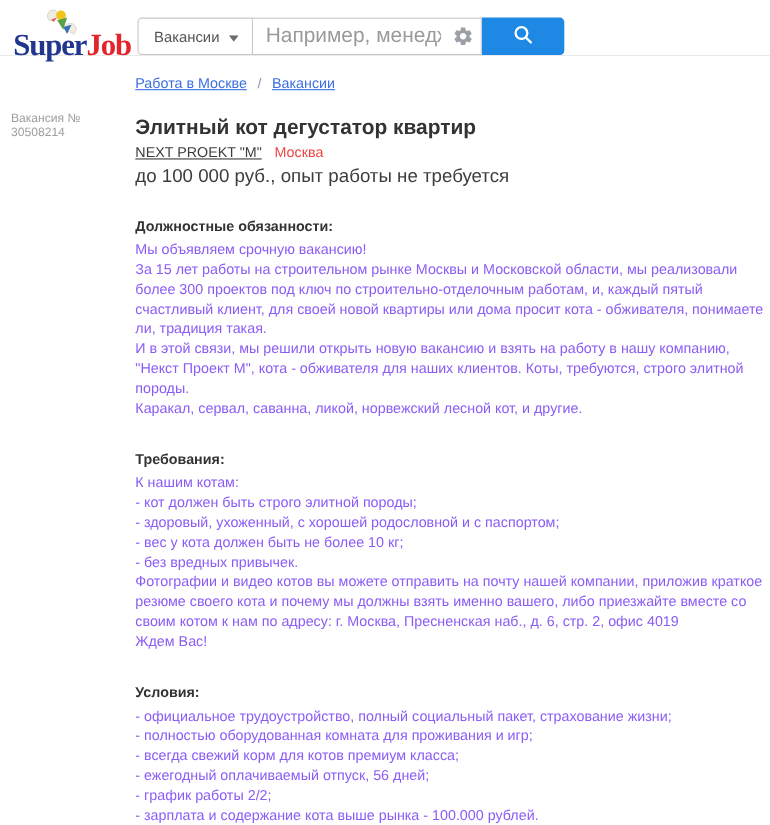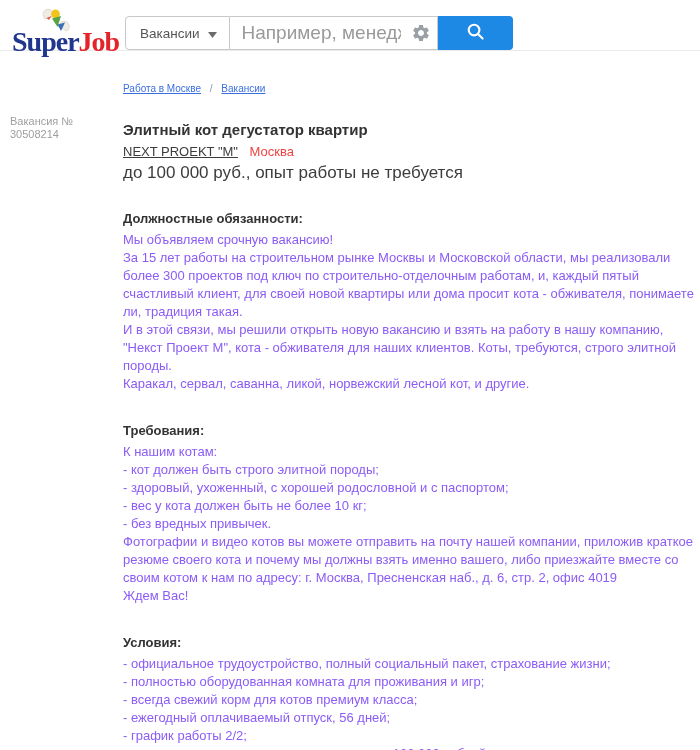--- a/index.html
+++ b/index.html
@@ -37,32 +37,32 @@
   }
   .search-input::placeholder { color:#9a9a9a; opacity:1; }
   .gear-btn { position:absolute; right:7px; top:7px; width:20px; height:20px; cursor:pointer; }
   .search-btn {
     width:75px; height:34px; background:#1e88e5; border:none;
     border-radius:0 4px 4px 0; cursor:pointer;
     display:flex; align-items:center; justify-content:center;
   }
 
   
-  .breadcrumb { margin:30px 0 0 123px; font-size:10px; line-height:16px; }
+  .breadcrumb { margin:17px 0 0 123px; font-size:13px; line-height:16px; }
   .crumb-link { color:#3b6fe0; text-decoration:underline; cursor:pointer; }
   .crumb-sep { color:#8b97a8; margin:0 6px; }
 
   
   .main { position:relative; padding:24px 0 0 123px; }
   .vacancy-number {
     position:absolute; left:10px; top:18px; width:110px;
     font-size:11px; line-height:13px; color:#9e9e9e;
   }
   .content { width:577px; }
-  .vacancy-title { font-size:15px; line-height:18px; font-weight:bold; color:#333; margin-bottom:5px; }
+  .vacancy-title { font-size:19px; line-height:18px; font-weight:bold; color:#333; margin-bottom:5px; }
   .company-row { font-size:13px; line-height:16px; margin-bottom:5px; }
   .company-link { color:#3c3c3c; text-decoration:underline; cursor:pointer; margin-right:8px; }
   .company-city { color:#ef4444; }
   .salary-row { font-size:17px; line-height:16px; }
 
   .section { margin-top:30px; }
   .section.first { }
   .section-heading { font-size:13px; line-height:16px; font-weight:bold; color:#333; margin-bottom:4px; }
   .section-body { font-size:13px; line-height:18px; color:#8b5cf6; white-space:pre-line; }
 </style>

